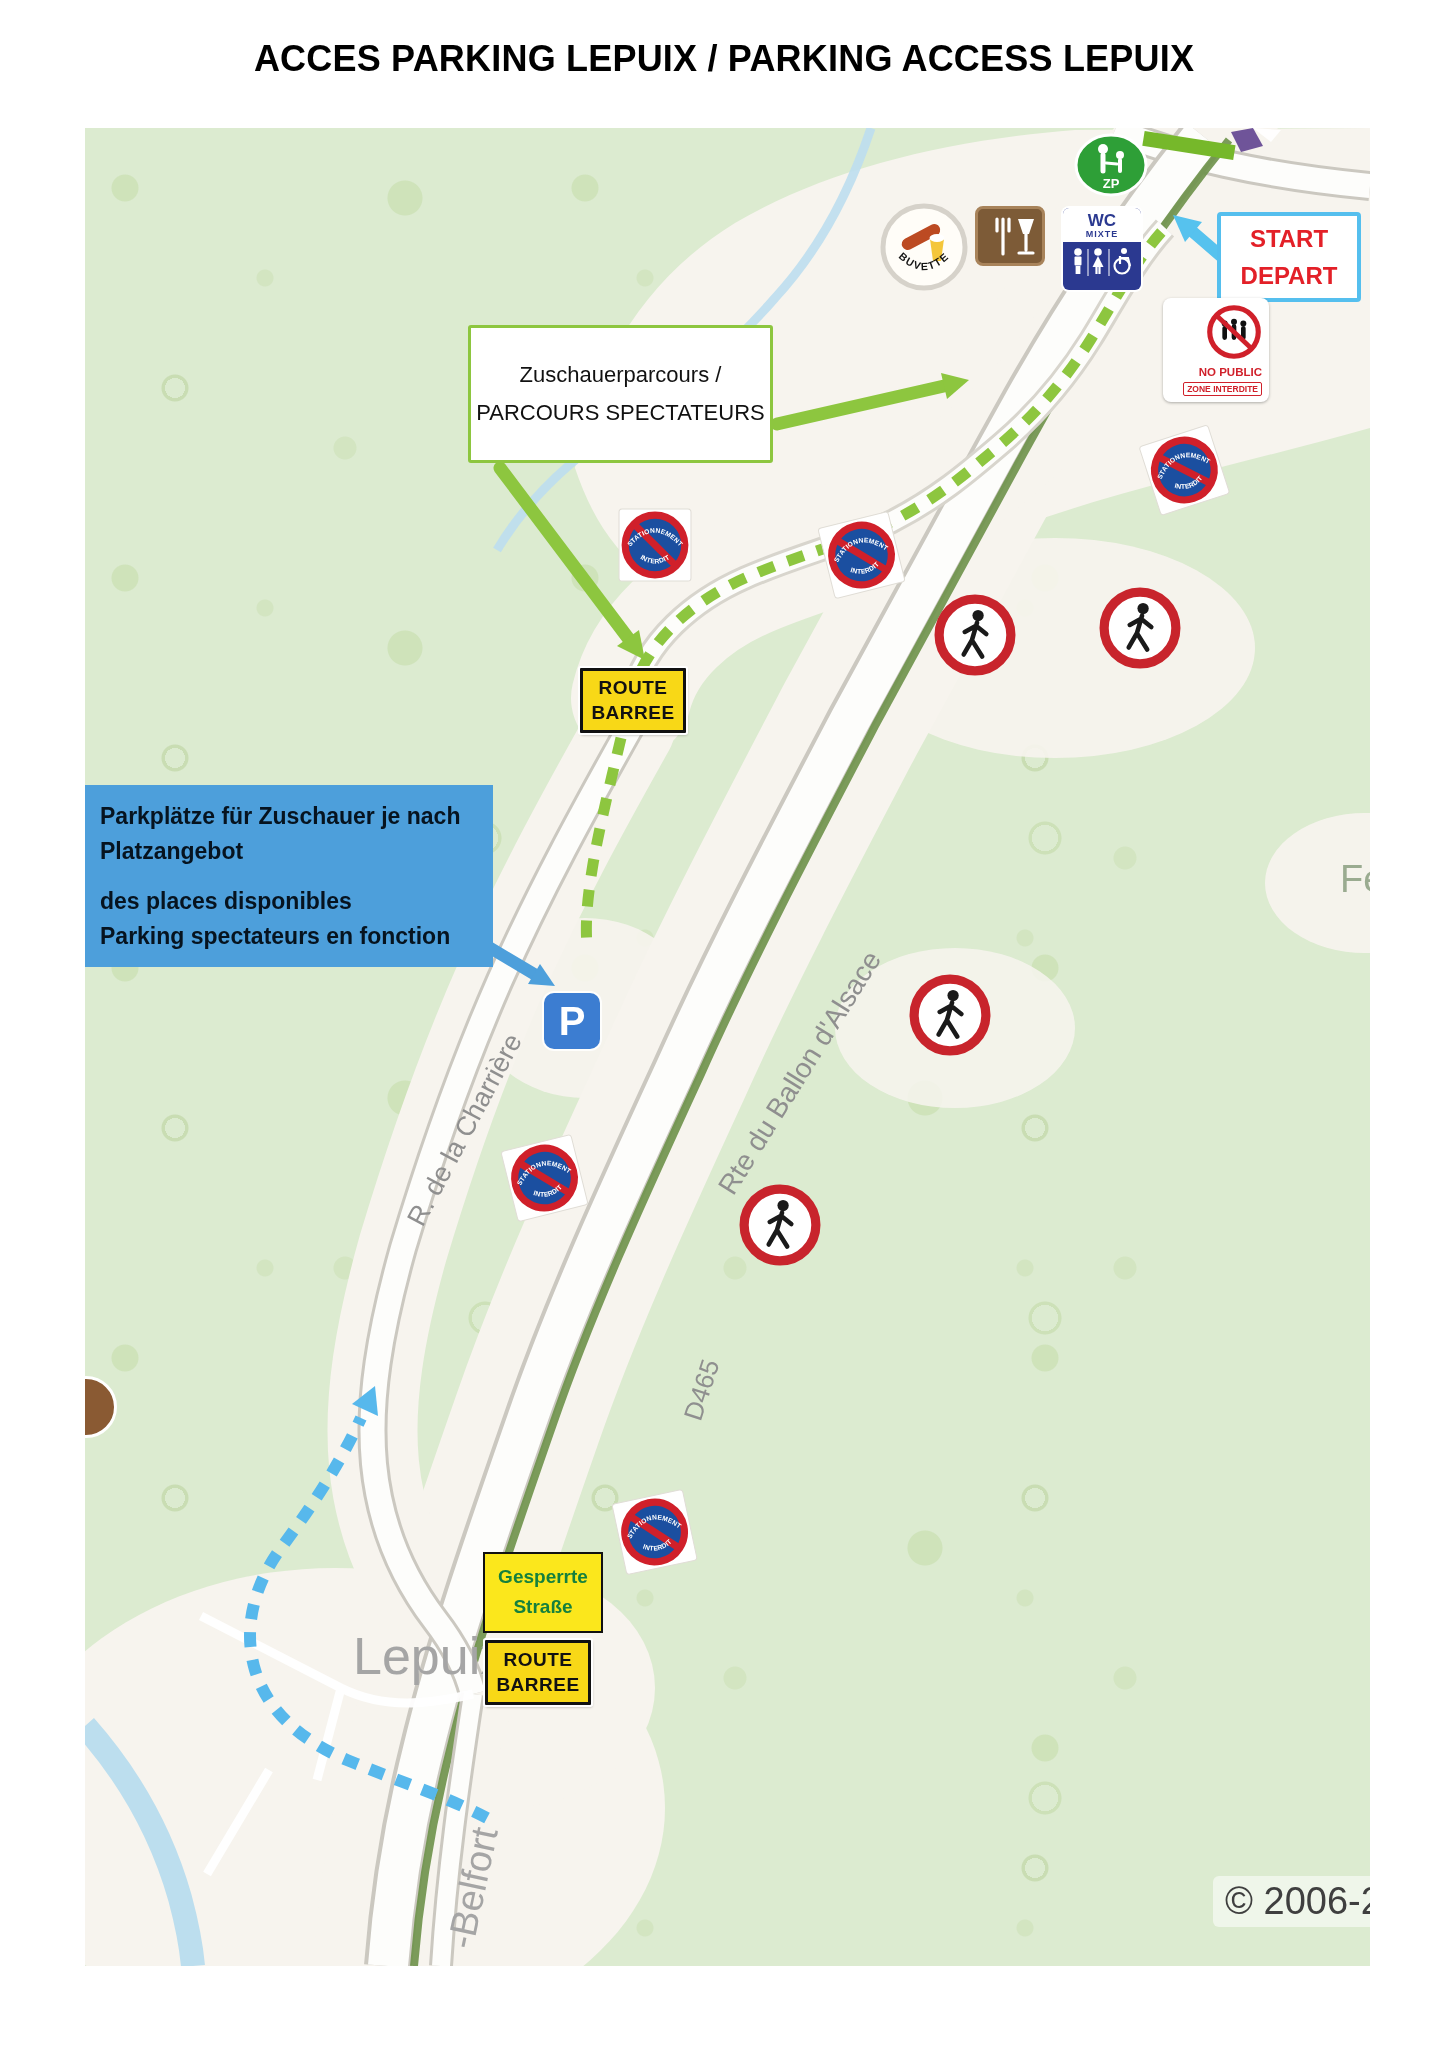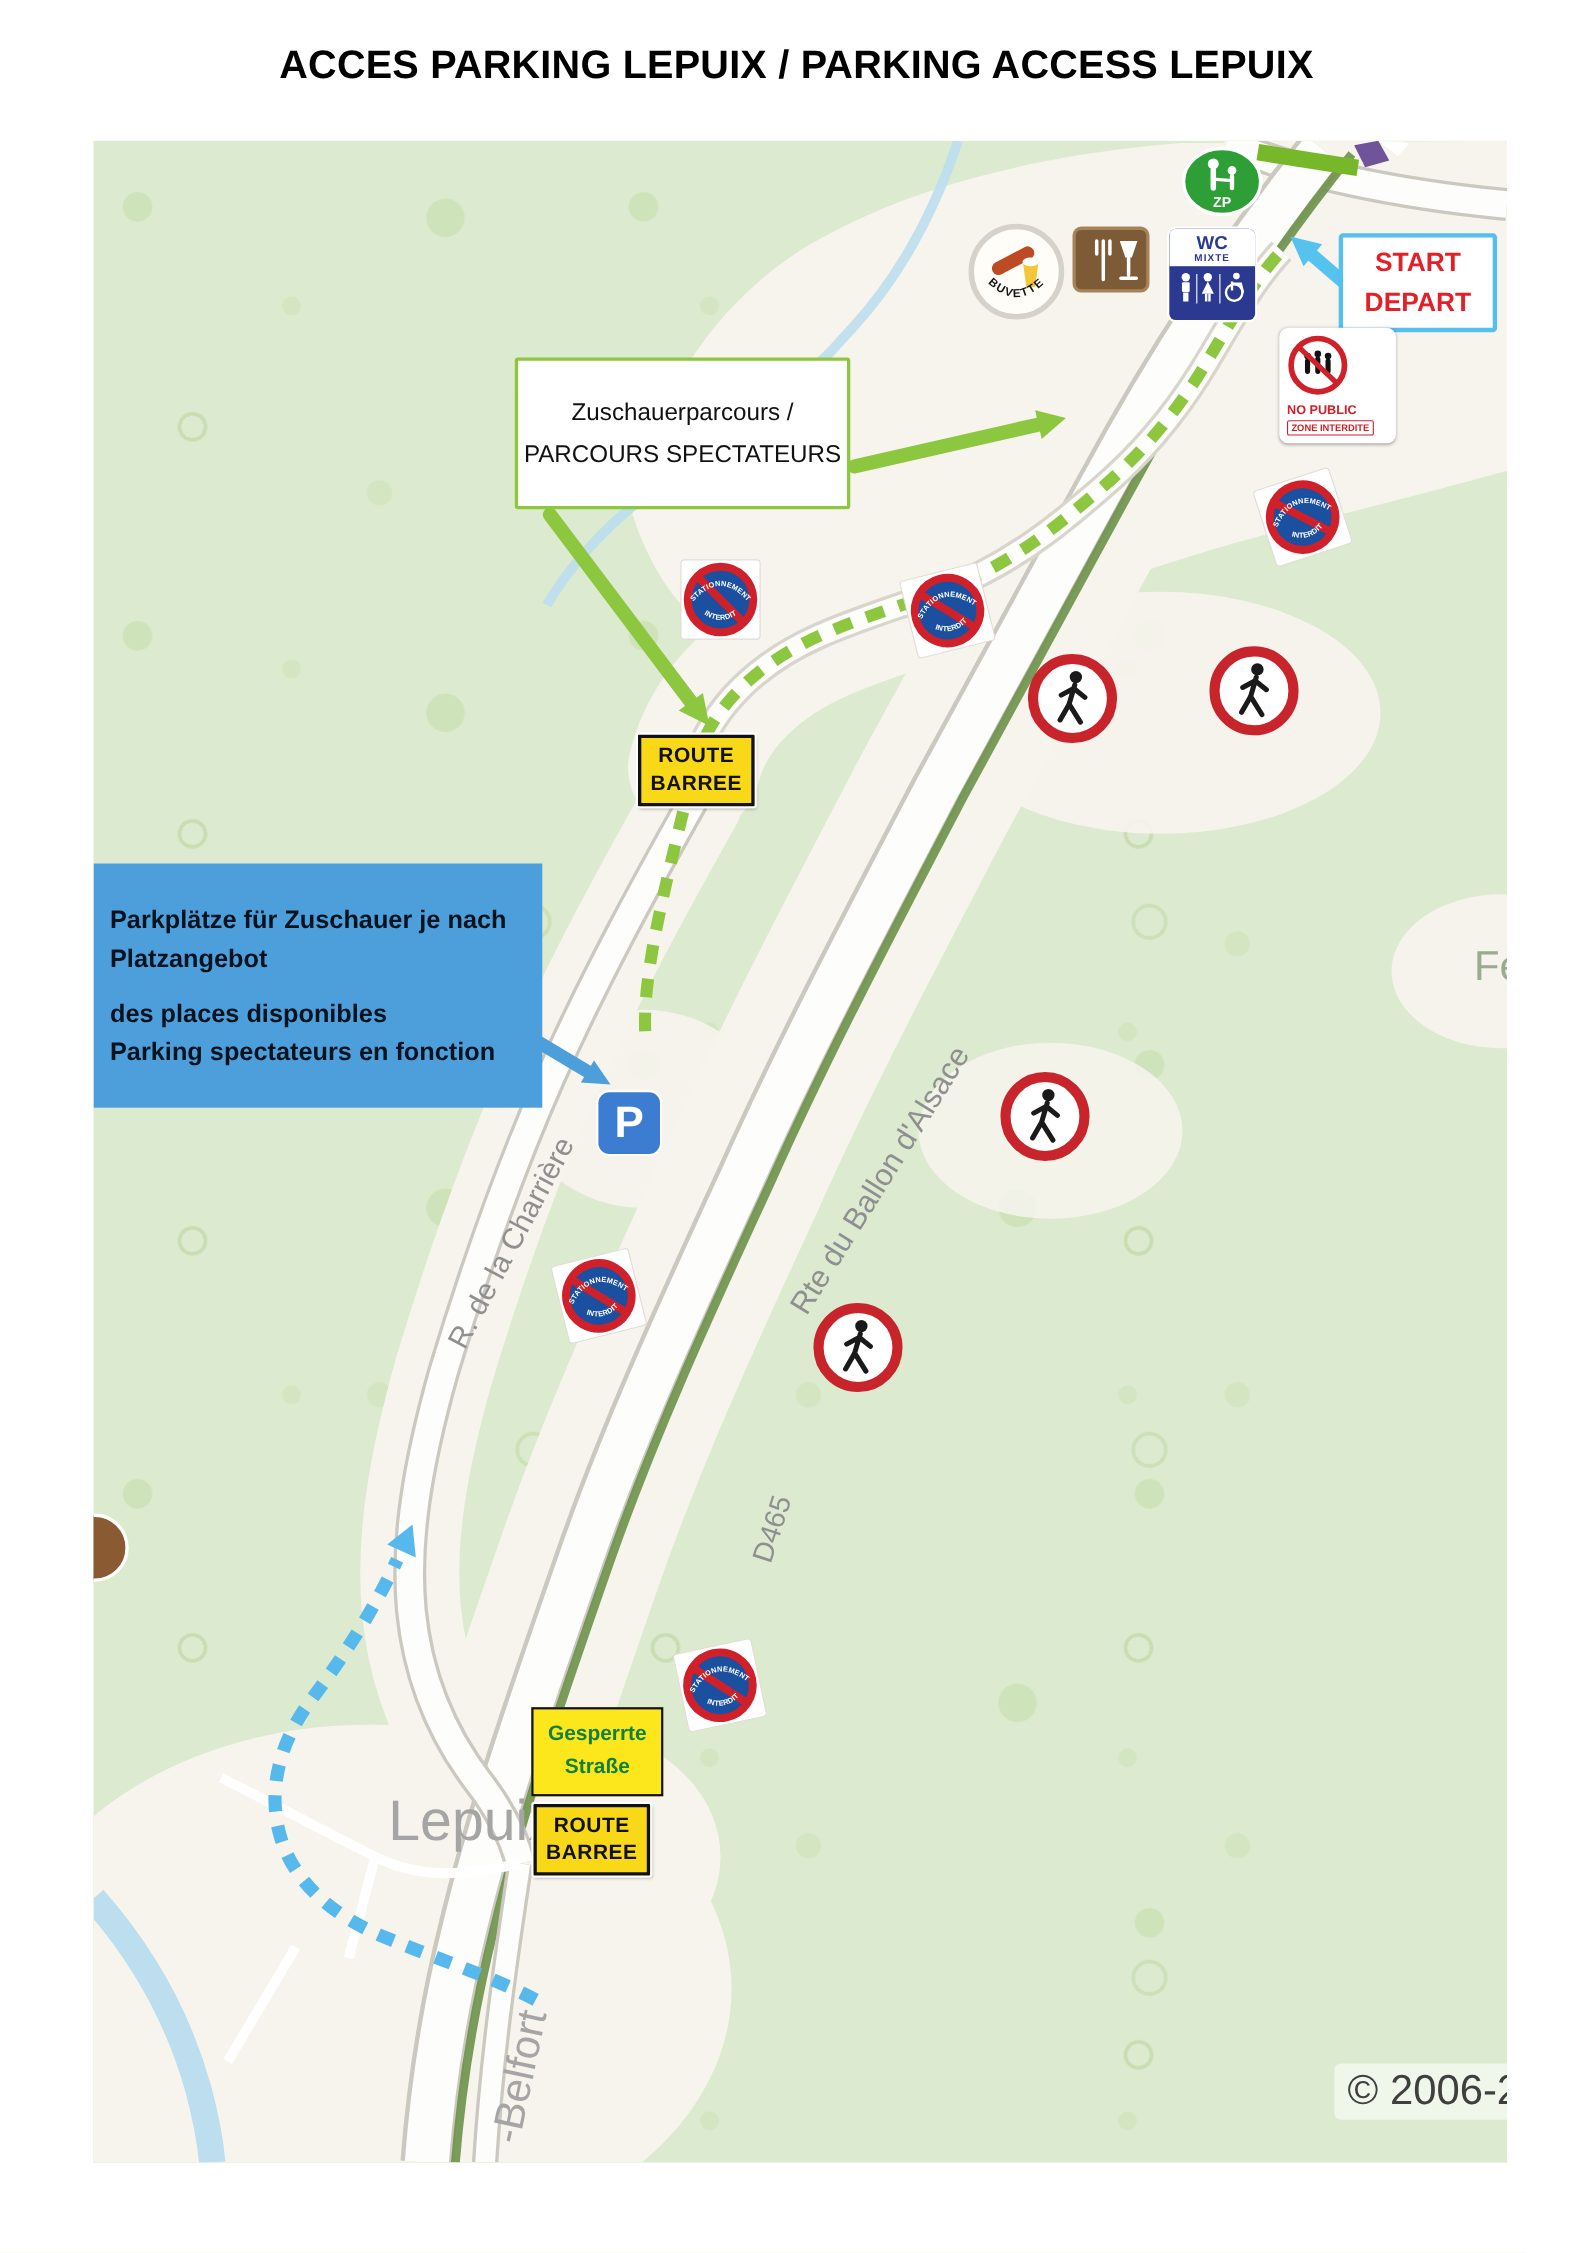--- a/index.html
+++ b/index.html
@@ -42,29 +42,29 @@
     display:flex;flex-direction:column;align-items:center;justify-content:center;gap:9px;
     font-weight:bold;font-size:24px;color:#e32028;
   }
   .spectator-box{
     width:299px;height:132px;background:#fff;border:3px solid var(--route-green,#8dc63f);border-radius:3px;
     display:flex;flex-direction:column;align-items:center;justify-content:center;gap:12px;
     font-size:22px;color:#111;
   }
   .parking-box{
     width:378px;background:var(--box-blue,#4d9fdb);color:#06131f;
-    padding:34px 15px;font-size:23px;font-weight:bold;line-height:1.5;
+    padding:14px 15px;font-size:23px;font-weight:bold;line-height:1.5;
   }
   .parking-box .gap{height:16px;}
   .p-sign{
     width:56px;height:56px;background:#3c7dd1;border-radius:10px;color:#fff;font-weight:bold;font-size:40px;
     display:flex;align-items:center;justify-content:center;box-shadow:0 0 0 2px rgba(255,255,255,.85);
   }
   .no-public{
-    width:92px;background:#fff;border-radius:8px;padding:6px 7px 6px;text-align:left;
+    width:92px;background:#fff;border-radius:8px;padding:6px 7px 6px;text-align:right;
     box-shadow:0 1px 3px rgba(0,0,0,.3);
   }
   .np1{color:#d0202a;font-weight:bold;font-size:11.5px;margin-top:2px;}
   .np2{color:#d0202a;font-weight:bold;font-size:8.5px;border:1.5px solid #d0202a;border-radius:2px;
     padding:1px 3px;margin-top:1px;display:inline-block;}
   .wc-sign{width:78px;background:#2b3990;border-radius:6px;overflow:hidden;box-shadow:0 0 0 2px #fff;}
   .wc-top{background:#fff;text-align:center;padding:4px 0 3px;color:#2b3990;line-height:1;}
   .wc-big{font-size:17px;font-weight:bold;display:block;}
   .wc-small{font-size:9px;font-weight:bold;letter-spacing:1px;display:block;margin-top:1px;}
   .wc-bottom{padding:4px 3px 6px;}

